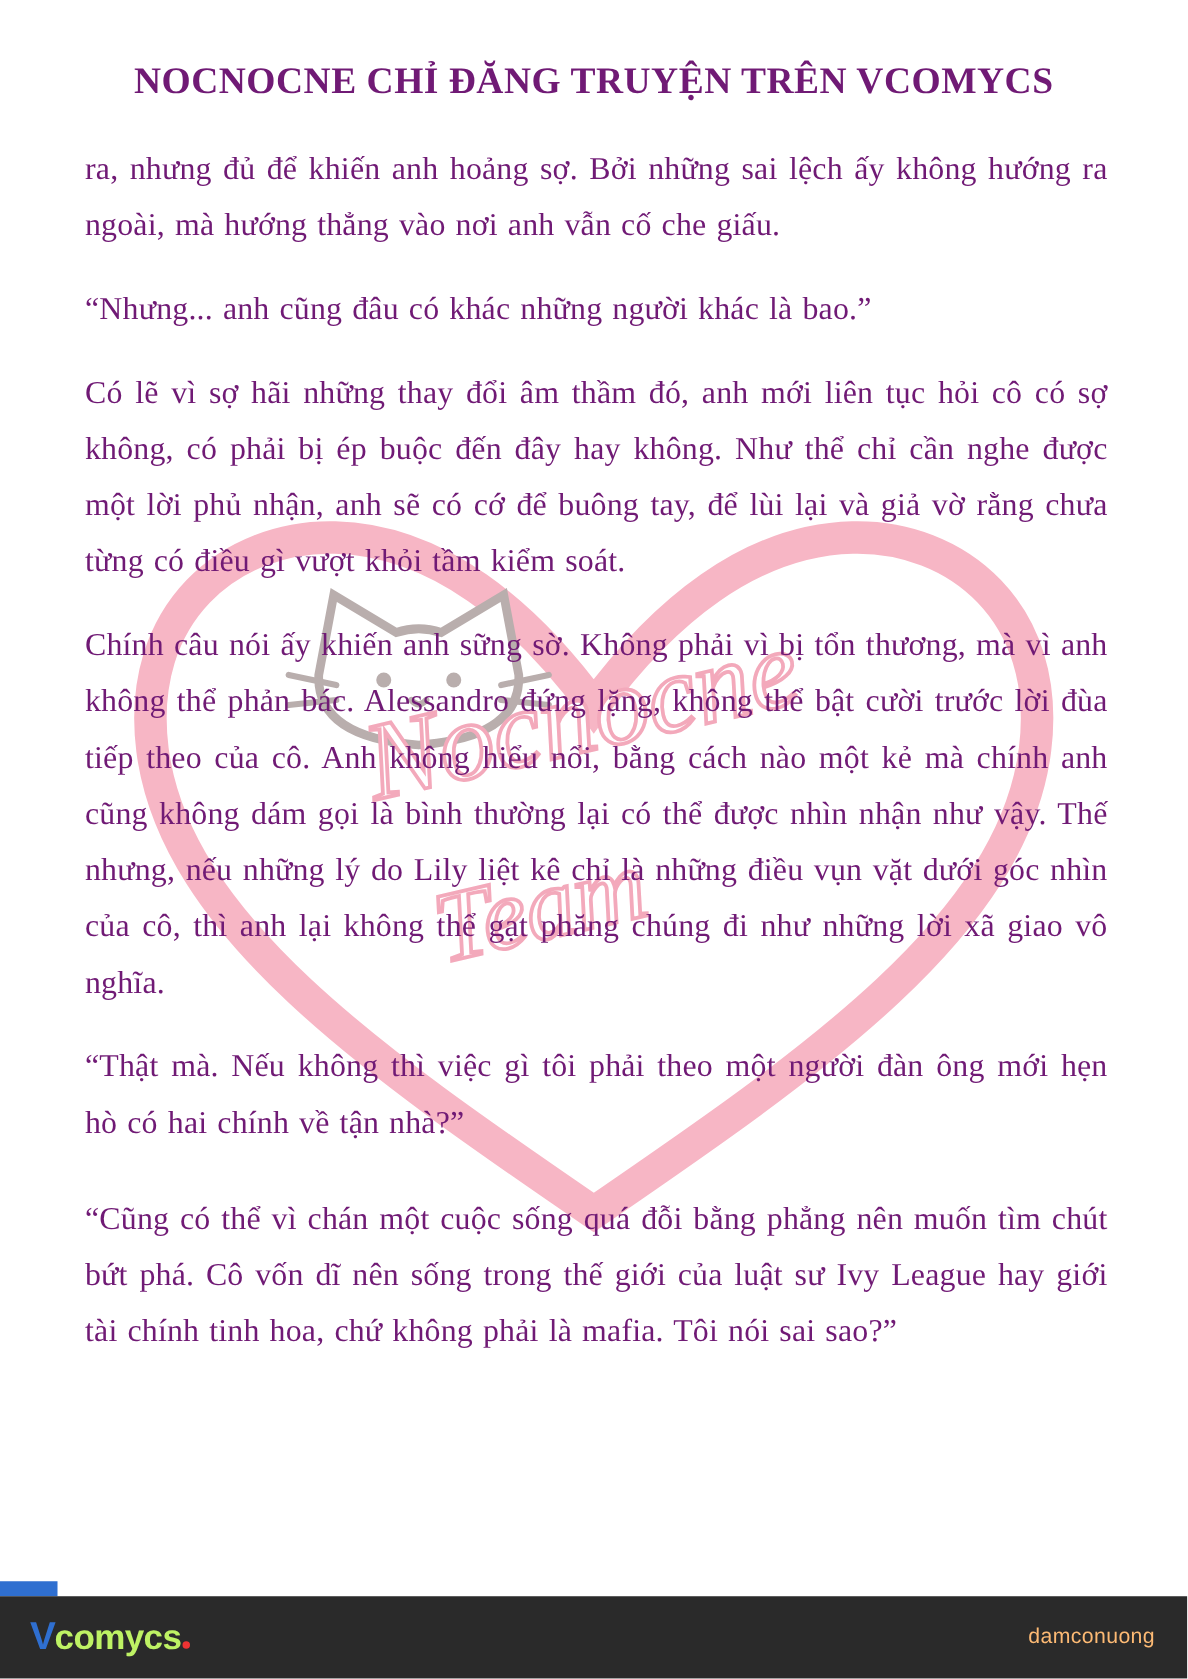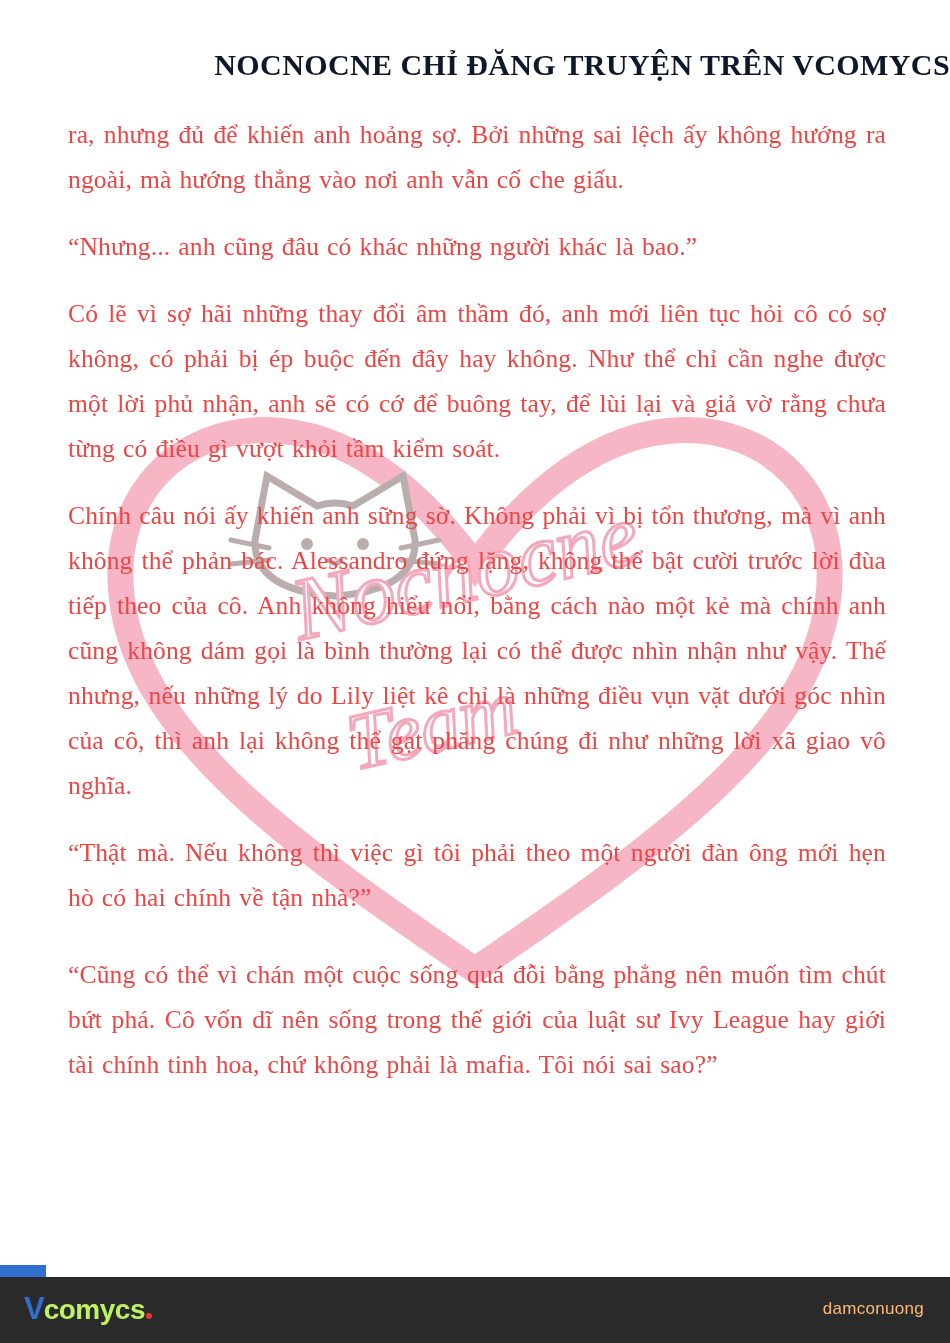--- a/index.html
+++ b/index.html
@@ -37,38 +37,37 @@
     top: 48px;
     width: 950px;
     text-align: center;
     z-index: 3;
   }
   .header-title {
     font-family: "Liberation Serif", serif;
     font-weight: bold;
     font-size: 30px;
     letter-spacing: 0.4px;
-    color: #0f172a;
+    color: #701a75;
     white-space: nowrap;
-    text-align: right;
   }
 
   
   .content {
     position: absolute;
     left: 68px;
     top: 112px;
     width: 818px;
     z-index: 2;
   }
   .para {
     font-family: "Liberation Serif", serif;
     font-size: 25.5px;
     line-height: 45px;
-    color: #ef4444;
+    color: #701a75;
     text-align: justify;
     margin: 0 0 22px 0;
     letter-spacing: 0.15px;
     word-spacing: 1.5px;
   }
   .para:last-child { margin-bottom: 0; margin-top: 32px; }
 
   
   .footer {
     position: absolute;

